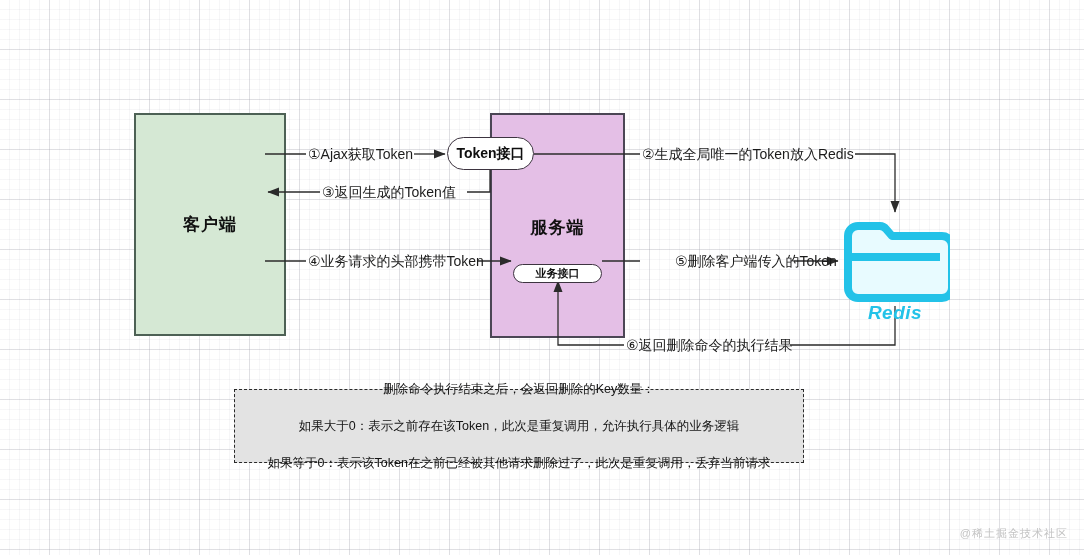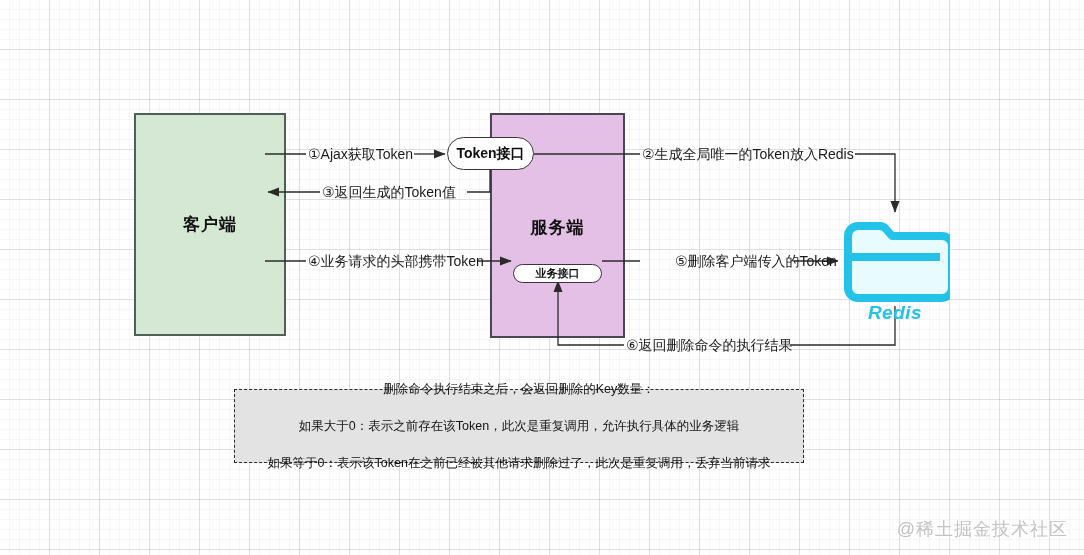--- a/index.html
+++ b/index.html
@@ -166,21 +166,21 @@
     color: #141414;
     white-space: nowrap;
     line-height: 17px;
   }
 
   
   .watermark {
     position: absolute;
     right: 16px;
     bottom: 14px;
-    font-size: 18px;
+    font-size: 11px;
     color: #c3c3c3;
     letter-spacing: 1px;
     z-index: 7;
   }
 </style>
 </head>
 <body>
 
 <div id="canvas">
 

